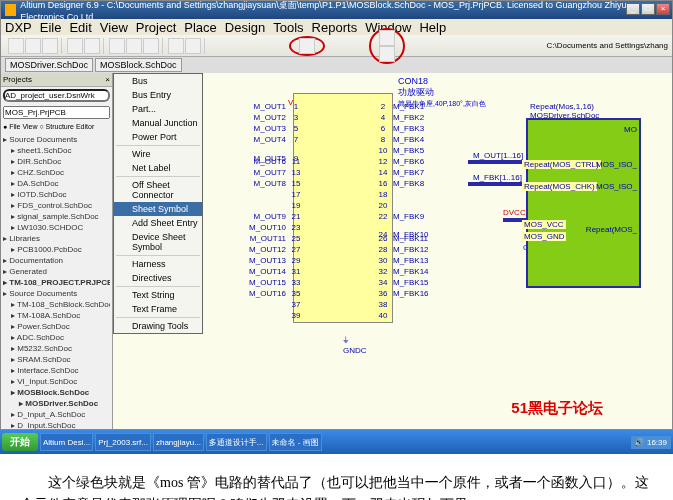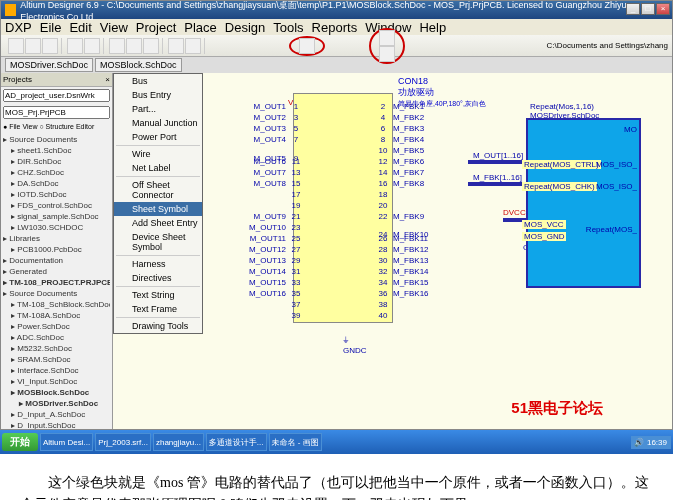--- a/index.html
+++ b/index.html
@@ -29,21 +29,21 @@
 .dd-item{padding:2px 4px 2px 18px;border-bottom:0}
 .dd-item.sel{background:#3a6ea5;color:#fff}
 .dd-sep{height:1px;background:#ccc;margin:1px 2px}
 .schematic{position:absolute;left:100px;top:-5px;width:430px;height:360px}
 .wire-rect{position:absolute;border:2px solid #2828a8}
 .chip{position:absolute;left:80px;top:25px;width:100px;height:230px;background:#ffffa0;border:1px solid #888}
 .chip-label{position:absolute;left:185px;top:8px;font-size:9px;color:#00c}
 .pin-row{position:absolute;display:flex;align-items:center;gap:3px;font-size:8px}
 .pin-num{color:#00a;width:14px;text-align:center}
 .pin-name{color:#00a}
-.green-block{position:absolute;right:2px;top:50px;width:115px;height:170px;background:#0ea5e9;border:2px solid #2828a8;font-size:8px}
+.green-block{position:absolute;right:2px;top:50px;width:115px;height:170px;background:#84cc16;border:2px solid #2828a8;font-size:8px}
 .gb-label{position:absolute;color:#00a}
 .watermark{position:absolute;right:40px;bottom:10px;color:#d00;font-size:15px;font-weight:bold}
 .statusbar{height:16px;background:#ece9d8;border-top:1px solid #aaa;font-size:8px;padding:2px 4px}
 .taskbar{height:24px;background:linear-gradient(#3a8ae5,#1e5fb5);display:flex;align-items:center;padding:0 2px;gap:2px}
 .start{background:linear-gradient(#5c5,#393);color:#fff;font-size:10px;padding:2px 8px;border-radius:3px;font-weight:bold}
 .task{background:#2a6fc5;color:#fff;font-size:8px;padding:2px 2px;height:18px;display:flex;align-items:center;border:1px solid #4a8fd5}
 .tray{margin-left:auto;background:#4a8fd5;font-size:8px;color:#fff;padding:2px 4px}
 .caption{padding:18px 20px;font-size:14px;line-height:22px;font-family:"SimSun","Microsoft YaHei"}
 </style>
 </head>
@@ -109,21 +109,21 @@
     <span class="tab">MOSDriver.SchDoc</span>
     <span class="tab">MOSBlock.SchDoc</span>
   </div>
 
   <div class="main">
     <div class="sidebar">
       <div class="side-hdr">
           <span>Projects</span>
           <span>×</span>
         </div>
-      <div style="padding:2px"><input style="width: 100%; font-size: 8px;" value="AD_project_user.DsnWrk"></div>
+      <div style="padding:2px"><input style="width: 100%; font-size: 8px; border-radius: 6px;" value="AD_project_user.DsnWrk"></div>
       <div style="padding:2px"><input style="width: 100%; font-size: 8px;" value="MOS_Prj.PrjPCB"></div>
       <div style="padding:2px;font-size:7px"><label>● File View</label> <label>○ Structure Editor</label></div>
       <div class="tree" id="tree">
           <div class="tree-item i0"><span>▸ Source Documents</span></div>
           <div class="tree-item i1"><span>▸ sheet1.SchDoc</span></div>
           <div class="tree-item i1"><span>▸ DIR.SchDoc</span></div>
           <div class="tree-item i1"><span>▸ CHZ.SchDoc</span></div>
           <div class="tree-item i1"><span>▸ DA.SchDoc</span></div>
           <div class="tree-item i1"><span>▸ IOTD.SchDoc</span></div>
           <div class="tree-item i1"><span>▸ FDS_control.SchDoc</span></div>

